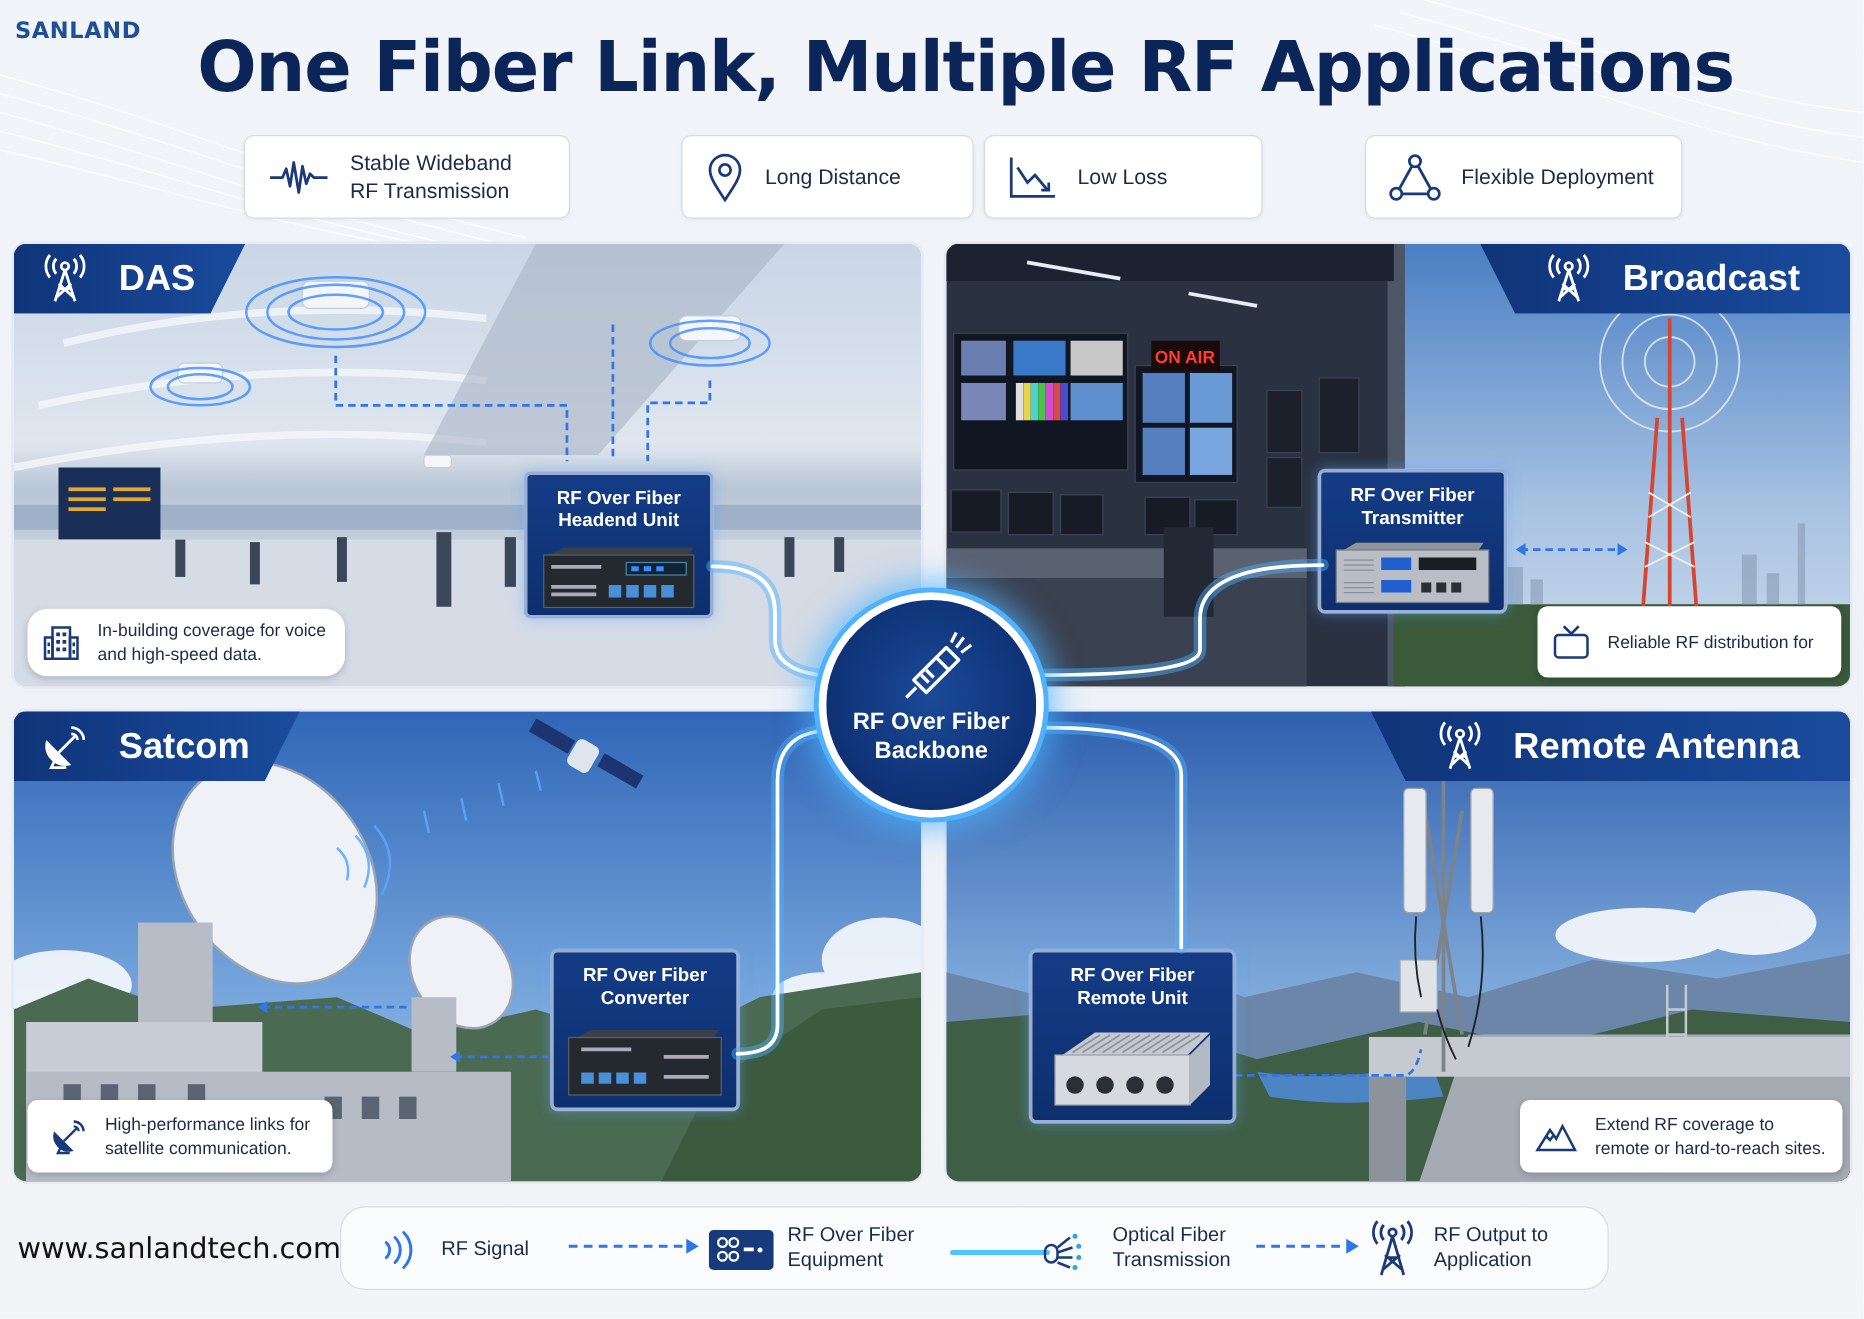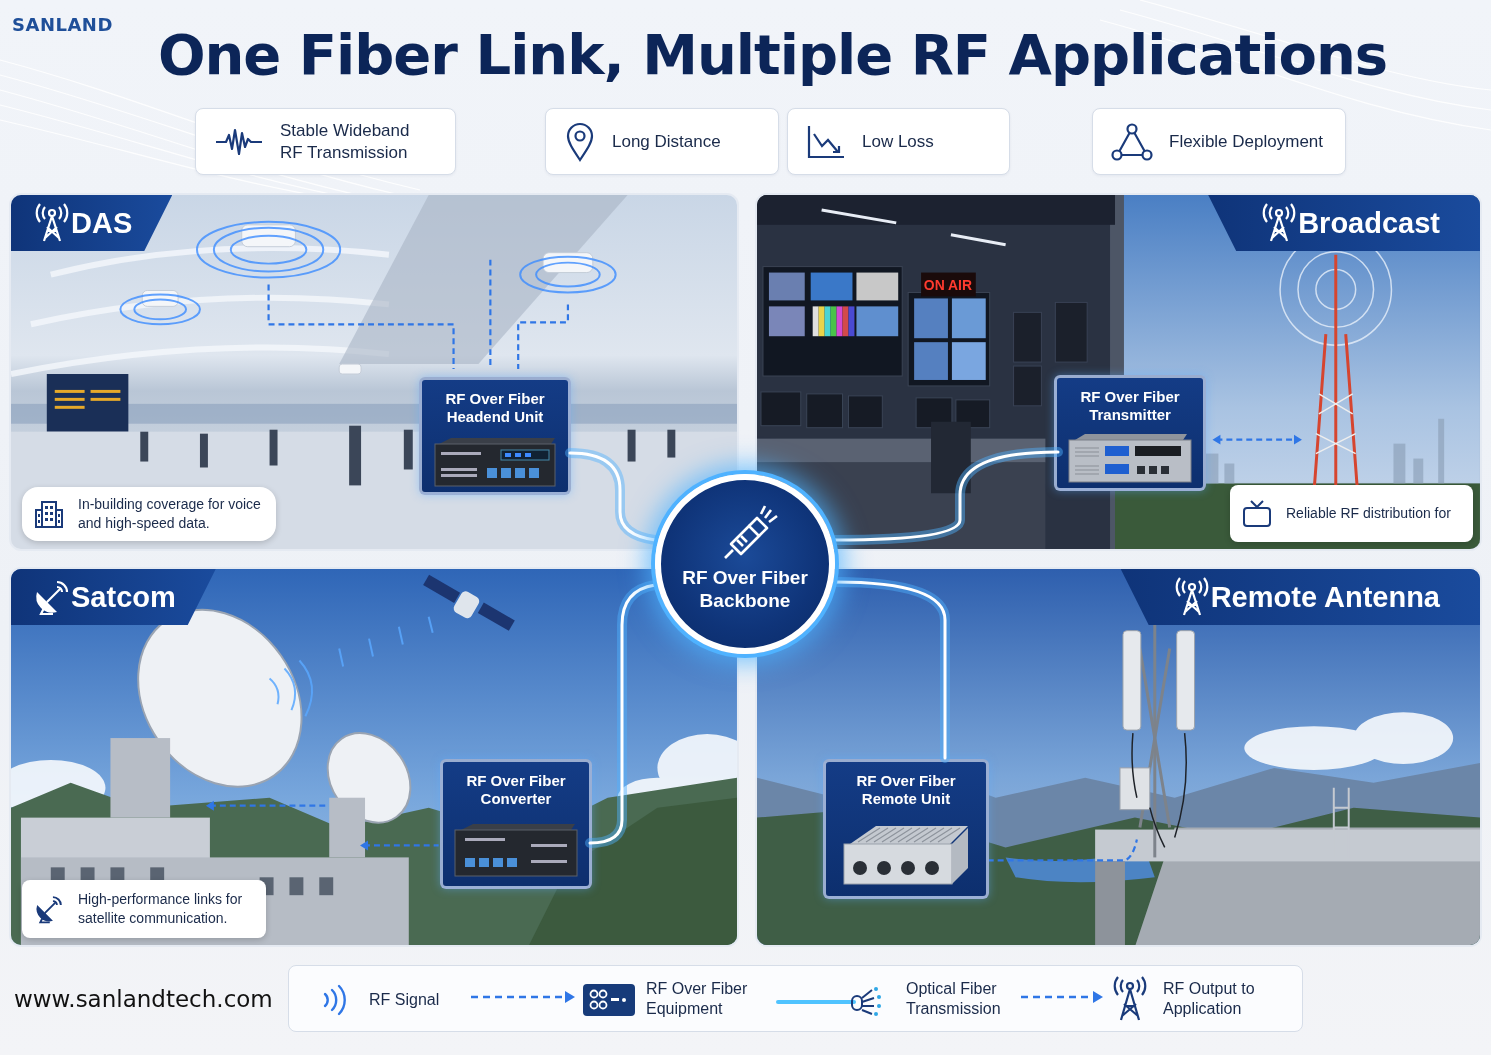--- a/index.html
+++ b/index.html
@@ -31,21 +31,21 @@
   }
   .feature svg { flex: none; }
   .feature .flabel { font-size: 17px; color: #1a2a4a; line-height: 22px; font-family: "Liberation Sans", sans-serif; }
 
   .panel {
     position: absolute; border-radius: 12px; overflow: hidden;
     border: 2px solid #e5eaf2;
   }
   .panel .scene { position: absolute; inset: 0; }
   .tag {
-    position: absolute; height: 56px; display: flex; align-items: center; gap: 0;
+    position: absolute; height: 56px; display: flex; align-items: center; gap: 24px;
     background: linear-gradient(90deg, #0f3479 0%, #1a4b9d 100%);
     color: #fff; font-weight: bold; font-size: 29px;
     font-family: "Liberation Sans", sans-serif;
   }
   .tag.left { left: 0; top: 0; padding: 0 40px 0 22px; clip-path: polygon(0 0, 100% 0, calc(100% - 28px) 100%, 0 100%); }
   .tag.right { right: 0; top: 0; padding: 0 40px 0 52px; clip-path: polygon(0 0, 100% 0, 100% 100%, 28px 100%); }
 
   .caption {
     position: absolute; background: #ffffff; border-radius: 8px;
     display: flex; align-items: center; gap: 14px; padding: 0 12px;
@@ -71,22 +71,22 @@
     font-weight: bold; font-size: 19px; line-height: 23px;
   }
   .hub-label { position: absolute; left: 0; right: 0; top: 86px; }
 
   .url {
     position: absolute; left: 14px; top: 986px; font-size: 23px; color: #111;
     font-family: "DejaVu Sans", sans-serif;
     text-align: center;
   }
   .legend {
-    position: absolute; left: 288px; top: 965px; width: 1015px; height: 67px;
-    background: #fbfcfe; border: 1.5px solid #d6dde8; border-radius: 8px;
+    position: absolute; left: 272px; top: 965px; width: 1015px; height: 67px;
+    background: #fbfcfe; border: 1.5px solid #d6dde8; border-radius: 20px;
   }
   .legend .lt { position: absolute; font-size: 16px; color: #1a2a4a; line-height: 20px; font-family: "Liberation Sans", sans-serif; }
 </style>
 </head>
 <body>
 
 <svg class="bg-lines" viewBox="0 0 1491 200">
   <g fill="none" stroke="#ffffff" stroke-width="1.2" opacity="0.9">
     <path d="M0 60 C150 100 250 150 420 190"></path>
     <path d="M0 75 C150 115 250 160 400 195"></path>
@@ -454,21 +454,21 @@
           <rect x="42" y="36" width="10" height="9"></rect>
           <rect x="56" y="36" width="10" height="9"></rect>
         </g>
       <g fill="#aab">
           <rect x="14" y="16" width="40" height="3"></rect>
           <rect x="80" y="22" width="36" height="3"></rect>
           <rect x="80" y="38" width="36" height="3"></rect>
         </g>
     </svg>
   </div>
-  <div class="caption" style="left:11px;top:311px;width:244px;height:58px;">
+  <div class="caption" style="left:11px;top:311px;width:244px;height:58px;justify-content:center;">
     <svg width="30" height="30" viewBox="0 0 38 38">
       <path d="M4 14 A16 16 0 0 0 24 34 Z" fill="#1a3a7a"></path>
       <path d="M14 24 L8 36 H20" fill="none" stroke="#1a3a7a" stroke-width="2.4"></path>
       <path d="M14 24 L28 10" stroke="#1a3a7a" stroke-width="2.4"></path>
       <path d="M24 4 A10 10 0 0 1 34 14 M24 9 A5 5 0 0 1 29 14" fill="none" stroke="#1a3a7a" stroke-width="2.4"></path>
     </svg>
     <div>
         <div>High-performance links for</div>
         <div>satellite communication.</div>
       </div>
@@ -535,20 +535,29 @@
       <rect x="8" y="22" width="108" height="40" fill="#d6dadf" stroke="#9aa1ab"></rect>
       <path d="M116 22 L132 6 V46 L116 62 Z" fill="#b4bac2"></path>
       <g fill="#2a2f36">
           <circle cx="24" cy="46" r="7"></circle>
           <circle cx="48" cy="46" r="7"></circle>
           <circle cx="72" cy="46" r="7"></circle>
           <circle cx="96" cy="46" r="7"></circle>
         </g>
     </svg>
   </div>
+  <div class="caption" style="left:459px;top:311px;width:258px;height:58px;">
+    <svg width="34" height="26" viewBox="0 0 34 26">
+      <path d="M2 24 L12 8 L17 15 L22 5 L32 24 Z M9 13 L12 16 L15 12" fill="none" stroke="#1a3a7a" stroke-width="2"></path>
+    </svg>
+    <div>
+        <div>Extend RF coverage to</div>
+        <div>remote or hard-to-reach sites.</div>
+      </div>
+  </div>
 </div>
 
 <svg style="position:absolute;left:0;top:0;width:1491px;height:1055px;pointer-events:none;" viewBox="0 0 1491 1055">
   <g fill="none" stroke-linecap="round">
     <g stroke="#4fb2ff" stroke-width="10" opacity="0.45">
       <path d="M570 453 Q620 453 620 490 V512 Q620 535 655 540"></path>
       <path d="M1058 452 Q960 452 960 495 V520 Q960 540 835 540"></path>
       <path d="M655 585 Q622 590 622 625 V820 Q622 843 590 843"></path>
       <path d="M835 582 Q945 582 945 620 V758"></path>
     </g>

